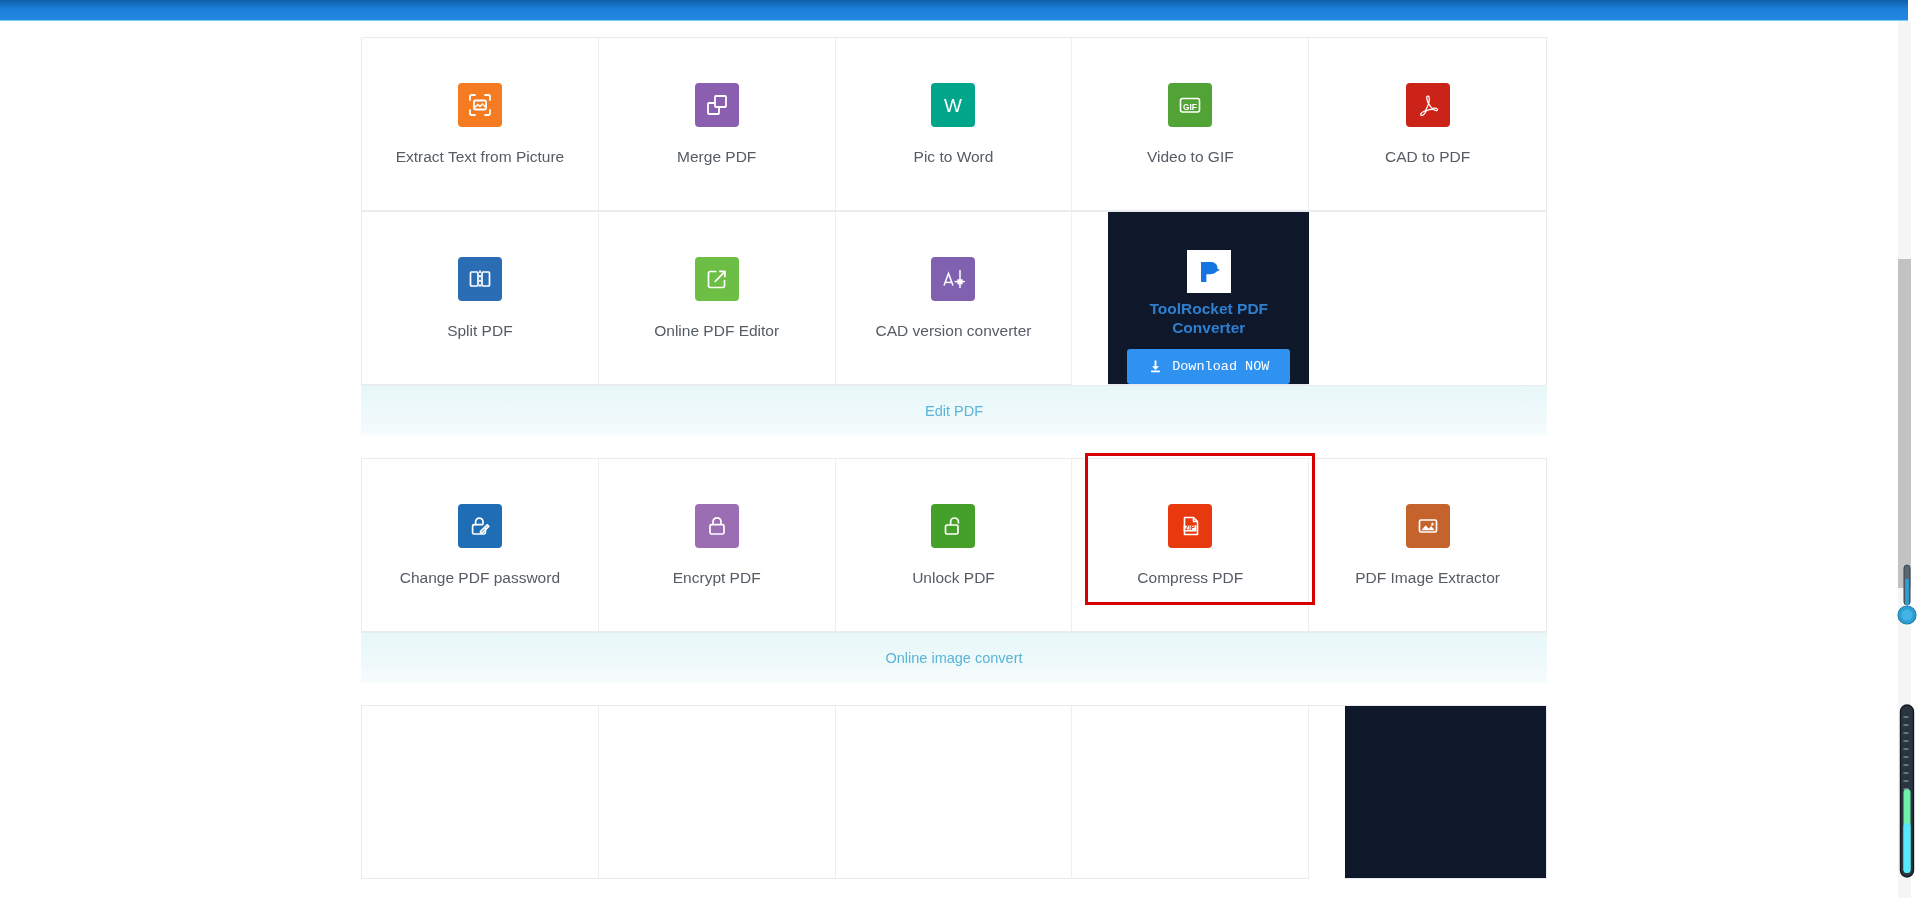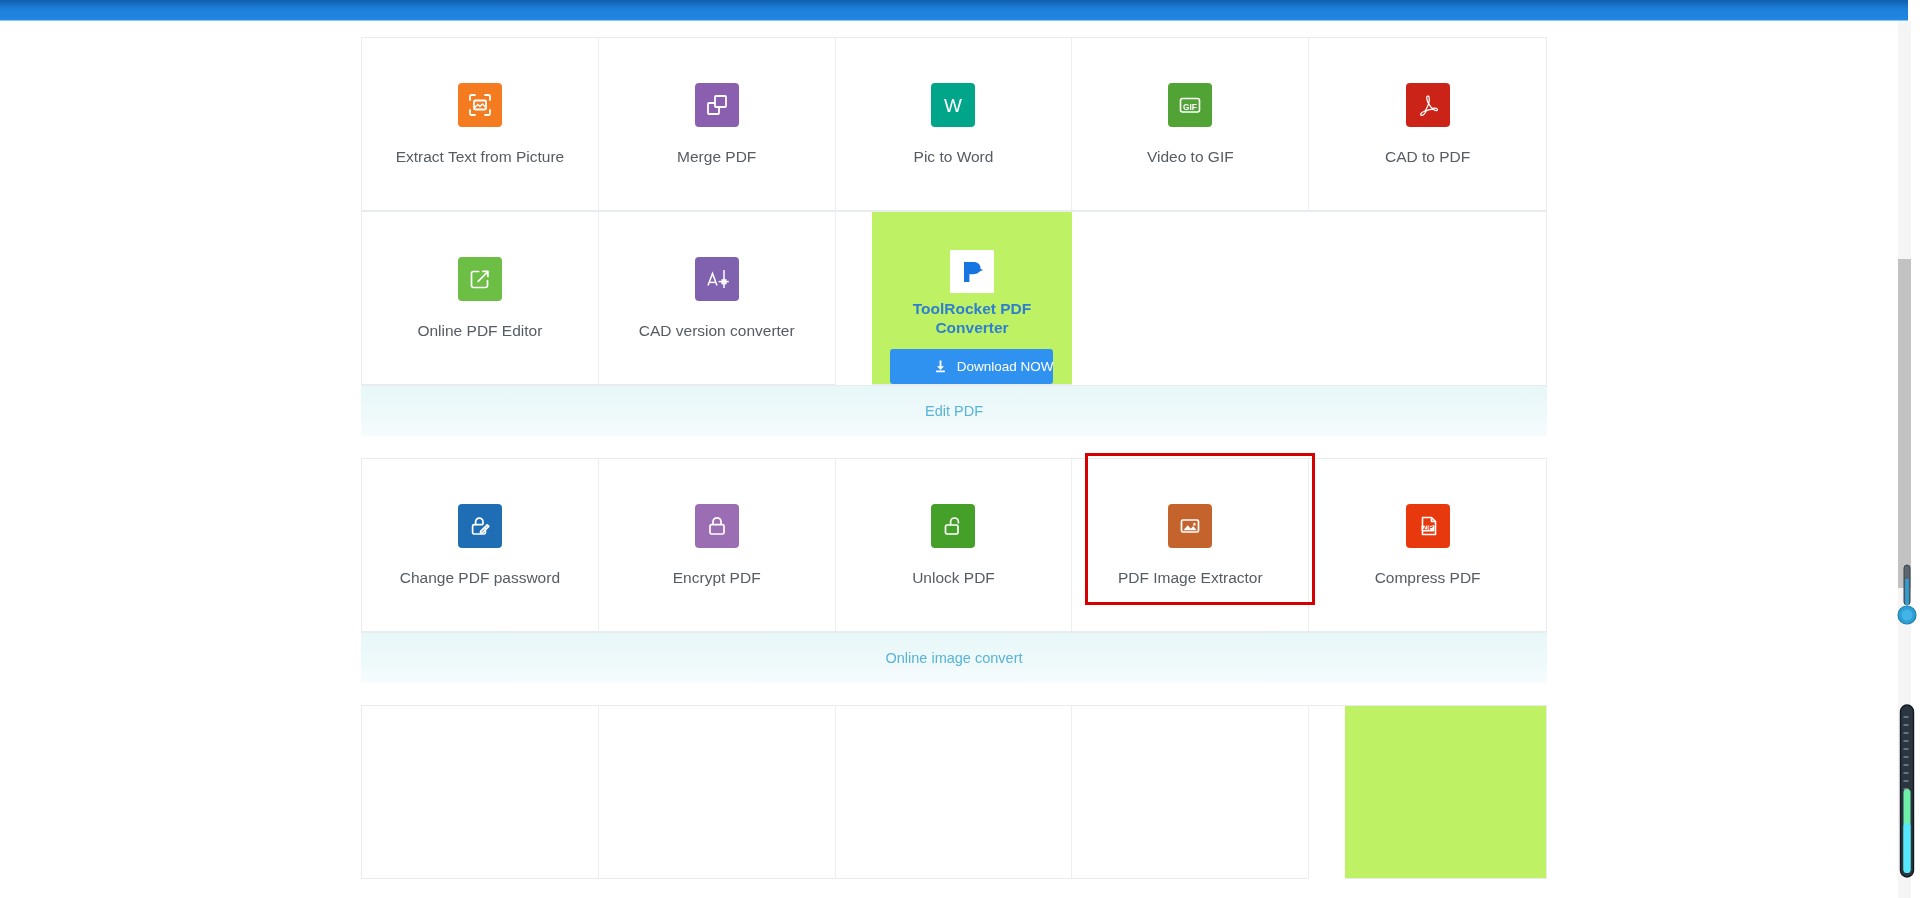--- a/index.html
+++ b/index.html
@@ -99,21 +99,21 @@
   }
   .hl-box {
     position: absolute;
     border: 3px solid #d60000;
     pointer-events: none;
     z-index: 9;
   }
 
   
   .promo {
-    background: #bef264;
+    background: #0f172a;
     display: flex;
     flex-direction: column;
     align-items: center;
     justify-content: flex-start;
     padding-top: 38px;
     border-right: none;
     margin-left: 36px;
   }
   .promo-logo {
     width: 44px; height: 44px;
@@ -133,24 +133,24 @@
   .promo-btn {
     background: #2f92f0;
     color: #ffffff;
     font-size: 13.5px;
     border: none;
     border-radius: 3px;
     width: 163px;
     height: 36px;
     display: flex;
     align-items: center;
-    justify-content: flex-end;
+    justify-content: center;
     gap: 9px;
     cursor: pointer;
-    font-family: Liberation Sans, sans-serif;
+    font-family: Liberation Mono, monospace;
   }
 
   
   .section-bar {
     height: 50px;
     margin-bottom: 22px;
     background: linear-gradient(180deg, #e8f7f8 0%, #eef9fa 55%, #f7fcfd 100%);
     display: flex;
     align-items: center;
     justify-content: center;
@@ -252,20 +252,30 @@
             <svg width="28" height="28" viewBox="0 0 28 28">
               <path d="M14.6 5.2c-1.3-.5-2.1.4-1.9 2 .2 1.6 1 3.9 1.9 5.9-1.1 2.8-2.4 5.3-3.6 6.9-2.4.9-4 2-4.3 3.1-.2.9.5 1.6 1.5 1.3 1.4-.4 2.8-2.2 4.2-4.7 2-.8 4.3-1.4 6.3-1.6 1.8 1.3 3.3 1.9 4.2 1.4.8-.4.8-1.5-.1-2-.9-.5-2.6-.5-4.6-.1-1.4-1.2-2.6-2.9-3.5-4.8.6-2.4.8-4.5.5-5.7-.2-1-.5-1.5-.6-1.6z" fill="none" stroke="#ffffff" stroke-width="1.25" stroke-linejoin="round"></path>
             </svg>
           </div>
           <div class="label">CAD to PDF</div>
         </div>
       </div>
 
       <div class="grid one-row" style="border-top:none">
 
+        <div class="cell">
+          <div class="ico" style="background:#2a6db5">
+            <svg width="28" height="28" viewBox="0 0 28 28" fill="none" stroke="#fff" stroke-width="1.7">
+              <rect x="4.5" y="7" width="7.5" height="14" rx="1"></rect>
+              <rect x="16" y="7" width="7.5" height="14" rx="1"></rect>
+              <path d="M14 5.5v17" stroke-dasharray="2.4 2.2"></path>
+            </svg>
+          </div>
+          <div class="label">Split PDF</div>
+        </div>
 
 
         <div class="cell">
           <div class="ico" style="background:#6dbe45">
             <svg width="28" height="28" viewBox="0 0 28 28" fill="none" stroke="#fff" stroke-width="1.7" stroke-linecap="round" stroke-linejoin="round">
               <path d="M21.5 15.5v5.2a1.8 1.8 0 0 1-1.8 1.8H7.3a1.8 1.8 0 0 1-1.8-1.8V8.3a1.8 1.8 0 0 1 1.8-1.8h5.4"></path>
               <path d="M12.2 16.4l9.4-9.6"></path>
               <path d="M16.9 6.4h5v5"></path>
             </svg>
           </div>
@@ -336,40 +346,40 @@
           <div class="ico" style="background:#45a02a">
             <svg width="28" height="28" viewBox="0 0 28 28" fill="none" stroke="#fff" stroke-width="1.7">
               <rect x="6.5" y="13" width="12.5" height="9" rx="1.6"></rect>
               <path d="M11.6 13V9.9a3.9 3.9 0 0 1 7.8 0v1.6"></path>
             </svg>
           </div>
           <div class="label">Unlock PDF</div>
         </div>
 
         <div class="cell">
-          <div class="ico" style="background:#c4632c">
-            <svg width="28" height="28" viewBox="0 0 28 28">
-              <rect x="5.5" y="8" width="17" height="12" rx="1.4" fill="none" stroke="#fff" stroke-width="1.7"></rect>
-              <path d="M7.4 18.2l4.3-5 3.1 3.5 2.4-2.6 3.5 4.1z" fill="#fff"></path>
-              <path d="M18.4 10.3l.55 1.26 1.35.13-1.02.92.3 1.34-1.18-.71-1.18.71.3-1.34-1.02-.92 1.35-.13z" fill="#fff"></path>
-            </svg>
-          </div>
-          <div class="label">PDF Image Extractor</div>
-        </div>
-
-        <div class="cell">
           <div class="ico" style="background:#e8380d">
             <svg width="28" height="28" viewBox="0 0 28 28">
               <path d="M8.5 5.5h9l4 4v13h-13z" fill="none" stroke="#fff" stroke-width="1.6" stroke-linejoin="round"></path>
               <path d="M17.5 5.5v4h4" fill="none" stroke="#fff" stroke-width="1.6" stroke-linejoin="round"></path>
               <rect x="7.6" y="13.2" width="12.8" height="6.4" rx="1" fill="#ffffff"></rect>
               <text x="14" y="18.3" text-anchor="middle" font-family="Liberation Sans, sans-serif" font-size="6.4" font-weight="bold" fill="#e8380d">ZIP</text>
             </svg>
           </div>
           <div class="label">Compress PDF</div>
+        </div>
+
+        <div class="cell">
+          <div class="ico" style="background:#c4632c">
+            <svg width="28" height="28" viewBox="0 0 28 28">
+              <rect x="5.5" y="8" width="17" height="12" rx="1.4" fill="none" stroke="#fff" stroke-width="1.7"></rect>
+              <path d="M7.4 18.2l4.3-5 3.1 3.5 2.4-2.6 3.5 4.1z" fill="#fff"></path>
+              <path d="M18.4 10.3l.55 1.26 1.35.13-1.02.92.3 1.34-1.18-.71-1.18.71.3-1.34-1.02-.92 1.35-.13z" fill="#fff"></path>
+            </svg>
+          </div>
+          <div class="label">PDF Image Extractor</div>
         </div>
 
         <div class="hl-box" style="left:723px; top:-6px; width:230px; height:152px;"></div>
       </div>
 
       <div class="section-bar">
         <span class="sec-label">Online image convert</span>
       </div>
 
       <div class="grid">

